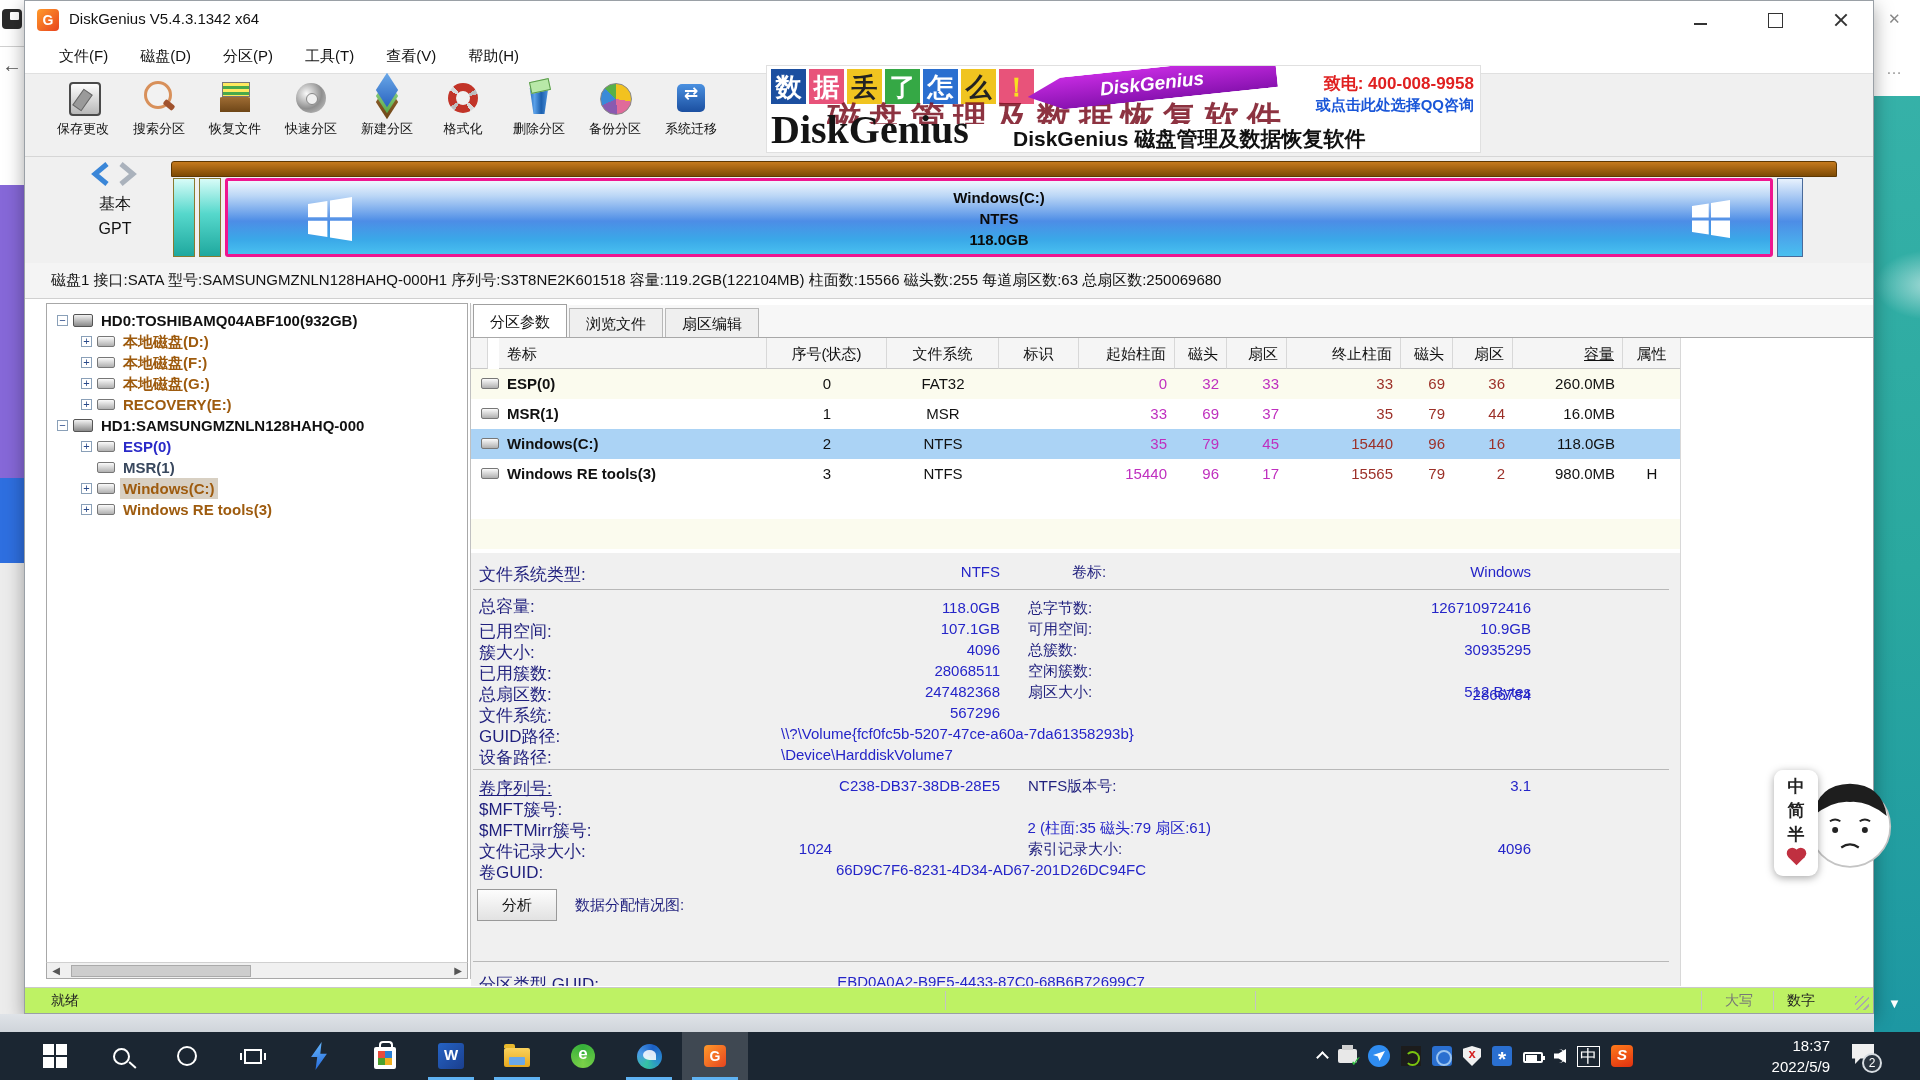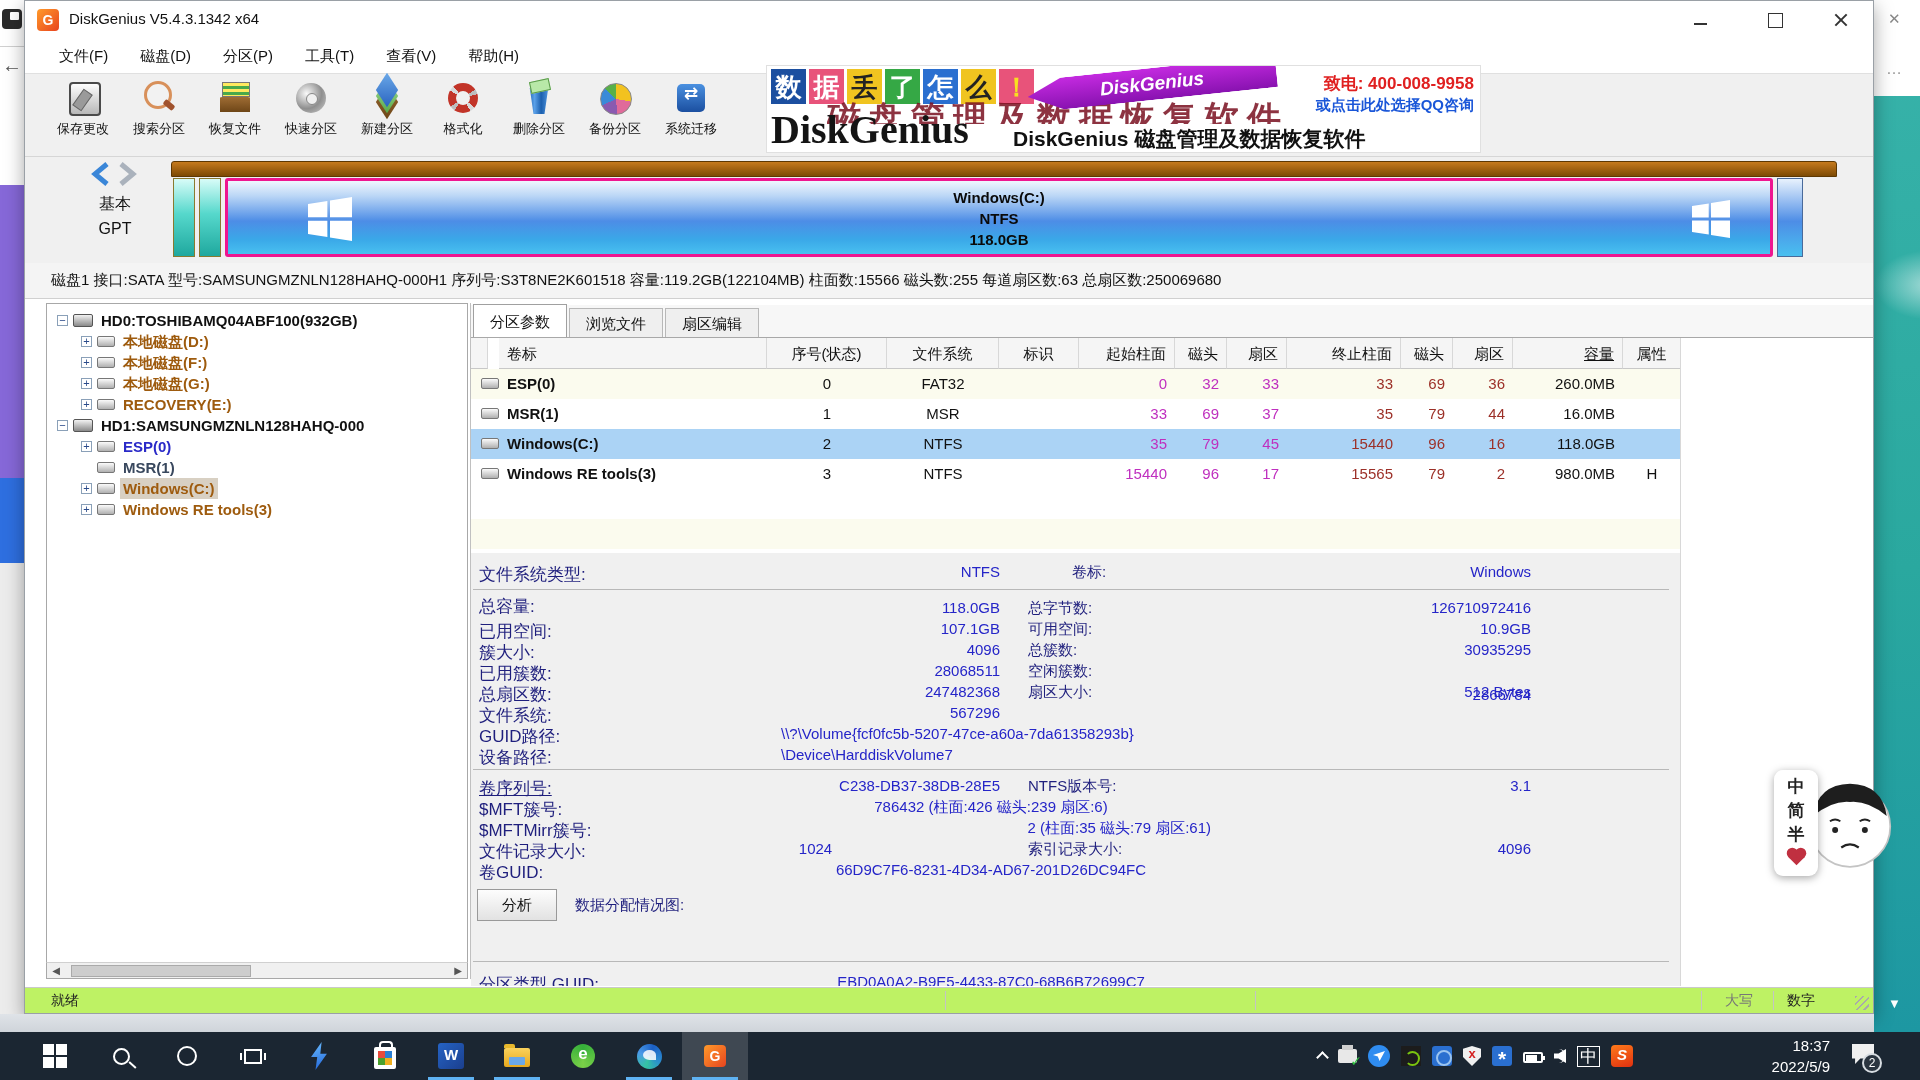--- a/index.html
+++ b/index.html
@@ -523,21 +523,20 @@
         <span class="dlab" style="top: 172px;">GUID路径:</span>
         <span class="dval" style="top: 172px; left: 310px;">\\?\Volume{fcf0fc5b-5207-47ce-a60a-7da61358293b}</span>
         <span class="dlab" style="top: 193px;">设备路径:</span>
         <span class="dval" style="top: 193px; left: 310px;">\Device\HarddiskVolume7</span>
         <div class="dsep" style="top: 216px;"></div>
         <span class="dlab" style="top: 224px; text-decoration: underline;">卷序列号:</span>
         <span class="dval" style="top: 224px; left: 160px; width: 369px; text-align: right;">C238-DB37-38DB-28E5</span>
         <span class="dlabR" style="top: 224px;">NTFS版本号:</span>
         <span class="dval" style="top: 224px; left: 714px; width: 346px; text-align: right;">3.1</span>
         <span class="dlab" style="top: 245px;">$MFT簇号:</span>
-        <span class="dval" style="top: 245px; left: 300px; width: 440px; text-align: center;">786432 (柱面:426 磁头:239 扇区:6)</span>
         <span class="dlab" style="top: 266px;">$MFTMirr簇号:</span>
         <span class="dval" style="top: 266px; left: 300px; width: 440px; text-align: right;">2 (柱面:35 磁头:79 扇区:61)</span>
         <span class="dlab" style="top: 287px;">文件记录大小:</span>
         <span class="dval" style="top: 287px; left: 160px; width: 369px; text-align: center;">1024</span>
         <span class="dlabR" style="top: 287px;">索引记录大小:</span>
         <span class="dval" style="top: 287px; left: 714px; width: 346px; text-align: right;">4096</span>
         <span class="dlab" style="top: 308px;">卷GUID:</span>
         <span class="dval" style="top: 308px; left: 300px; width: 440px; text-align: center;">66D9C7F6-8231-4D34-AD67-201D26DC94FC</span>
         <div id="an-btn" style="top: 336px;">分析</div>
         <div id="an-lbl" style="top: 343px;">数据分配情况图:</div>

